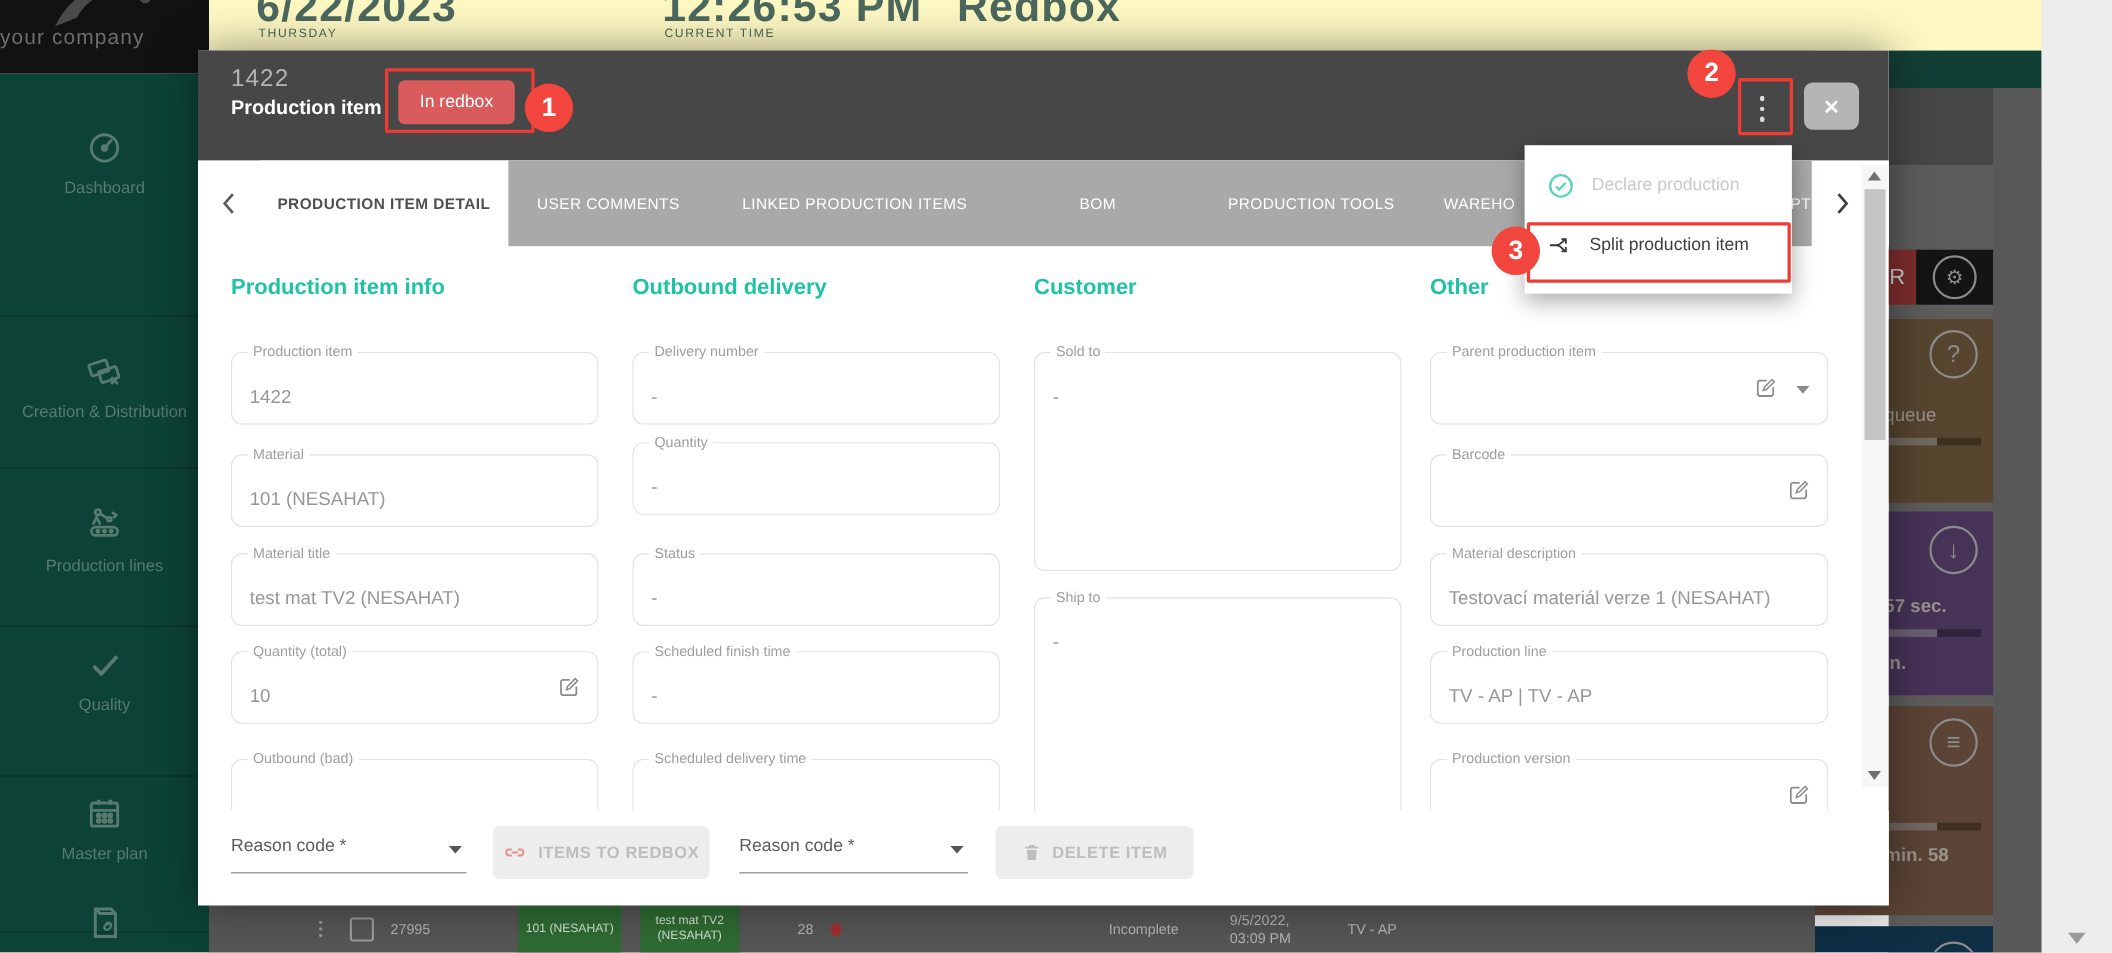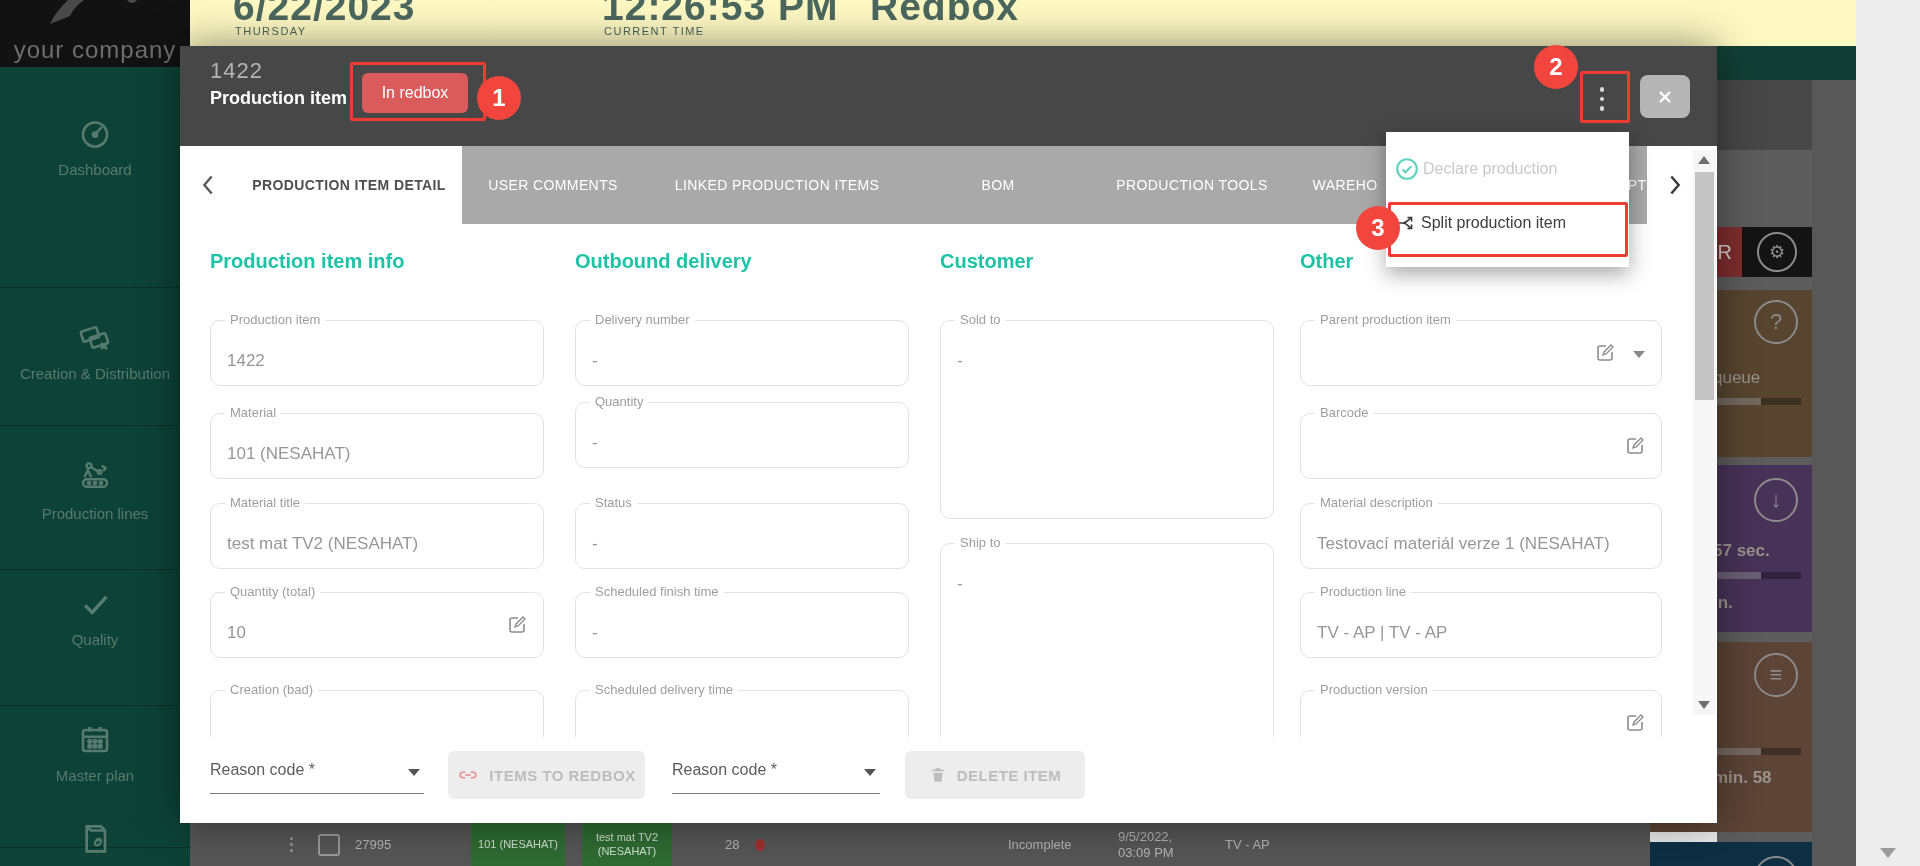--- a/index.html
+++ b/index.html
@@ -3,21 +3,21 @@
 <meta charset="utf-8">
 <style>
   html,body{margin:0;padding:0}
   body{width:1920px;height:866px;position:relative;overflow:hidden;background:#ececec;
        font-family:"Liberation Sans",sans-serif;-webkit-font-smoothing:antialiased}
   .abs{position:absolute}
 
   
   .logo-block{left:0;top:0;width:190px;height:67px;background:#121212;z-index:1}
   .logo-swoosh{left:40px;top:-28px}
-  .logo-text{left:0;top:36px;width:190px;text-align:center;color:#6e6e6e;font-size:24px;letter-spacing:1px}
+  .logo-text{left:0;top:24px;width:190px;text-align:left;color:#6e6e6e;font-size:19px;letter-spacing:1px}
   .sidebar{left:0;top:67px;width:190px;height:799px;background:#0d4337;z-index:1}
   .side-item{left:0;width:190px;text-align:center;color:#587a6f}
   .side-item .lbl{display:block;font-size:15px;margin-top:6px}
   .side-div{left:0;width:190px;height:0;border-bottom:1px solid rgba(0,0,0,.28)}
 
   .topbar{left:190px;top:0;width:1666px;height:46px;background:#fef9c3;overflow:hidden;z-index:1}
   .topbar-right-ext{left:1717px;top:46px;width:139px;height:34px;background:#123f35;z-index:1}
   .tb-big{top:-15px;font-size:39px;font-weight:bold;color:#4c685e;letter-spacing:1px;white-space:nowrap}
   .tb-small{font-size:11px;color:#4c685e;letter-spacing:1.5px}
   .tb-div{top:0;width:1px;height:46px;background:rgba(255,255,255,.09)}
@@ -92,21 +92,21 @@
   .mscroll{position:absolute;left:1513px;top:104px;width:23px;height:565px;background:#f6f6f6}
   .ms-up{position:absolute;left:5px;top:6px;width:0;height:0;border-left:6px solid transparent;
          border-right:6px solid transparent;border-bottom:8px solid #6f6f6f}
   .ms-down{position:absolute;left:5px;bottom:6px;width:0;height:0;border-left:6px solid transparent;
            border-right:6px solid transparent;border-top:8px solid #6f6f6f}
   .ms-thumb{position:absolute;left:2px;top:22px;width:19px;height:228px;background:#c4c4c4;cursor:pointer}
 
   
   .menu{left:1386px;top:132px;width:243px;height:135px;background:#fff;z-index:20;
         box-shadow:0 7px 20px rgba(0,0,0,.35);padding-top:10px;box-sizing:border-box}
-  .menu-item{height:54px;display:flex;align-items:center;padding-left:8px;gap:3px;cursor:pointer}
+  .menu-item{height:54px;display:flex;align-items:center;padding-left:20px;gap:15px;cursor:pointer}
   .menu-item .mi-lbl{font-size:16px}
   .mi-disabled{color:#c9c9c9}
   .mi-normal{color:#3d3d3d}
 
   
   .ann-rect{border:3px solid #ef3b34;z-index:30;border-radius:2px}
   .ann-circle{width:44px;height:44px;border-radius:50%;background:#f2453d;color:#fff;font-size:24px;font-weight:bold;
               display:flex;align-items:center;justify-content:center;z-index:31}
 </style>
 </head>
@@ -320,21 +320,21 @@
       <span class="flabel">Quantity (total)</span>
       <span class="fval">10</span>
       <span class="f-edit">
         <svg width="24" height="24" viewBox="0 0 24 24" fill="none" stroke="#8d8d8d" stroke-width="1.6">
             <path d="M13 5H7a2 2 0 0 0-2 2v10a2 2 0 0 0 2 2h10a2 2 0 0 0 2-2v-6"></path>
             <path d="M10 14l1-3 7-7 2 2-7 7-3 1z" stroke-width="1.4"></path>
           </svg>
       </span>
     </div>
     <div class="field" style="left:30px;top:466px;width:332px">
-      <span class="flabel">Creation (bad)</span>
+      <span class="flabel">Outbound (bad)</span>
       <span class="fval"></span>
     </div>
 
     <div class="sec-title" style="left:395px">Outbound delivery</div>
     <div class="field" style="left:395px;top:96px;width:332px">
       <span class="flabel">Delivery number</span>
       <span class="fval">-</span>
     </div>
     <div class="field" style="left:395px;top:178px;width:332px">
       <span class="flabel">Quantity</span>

